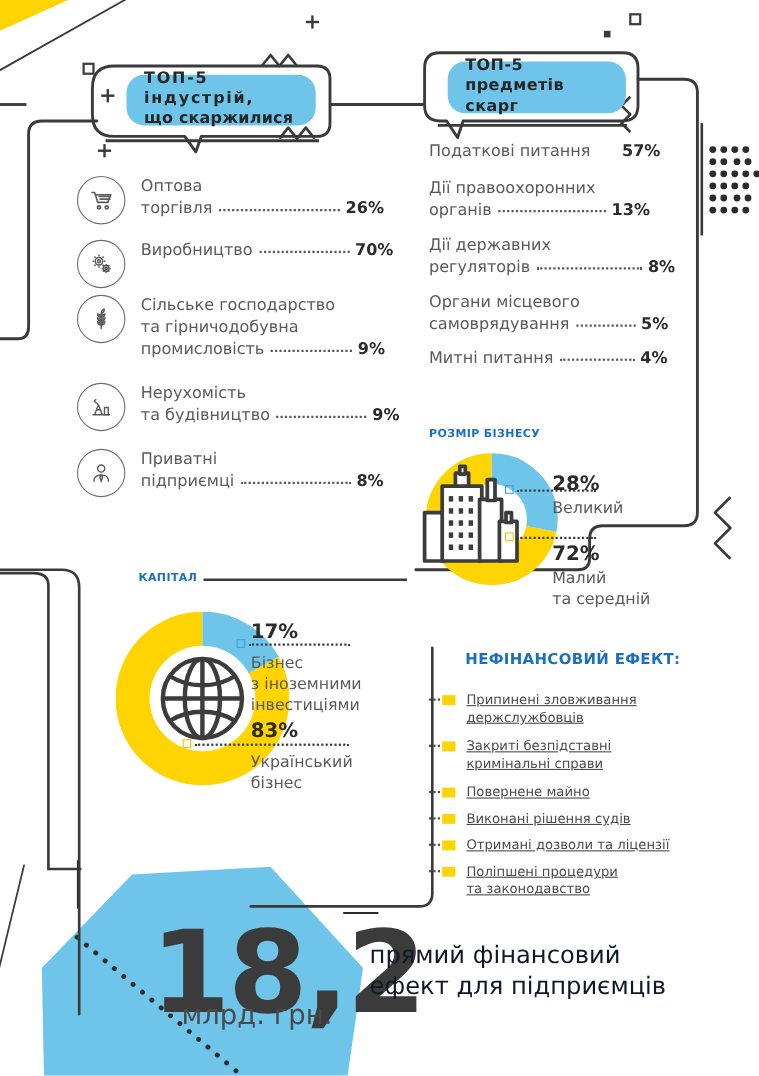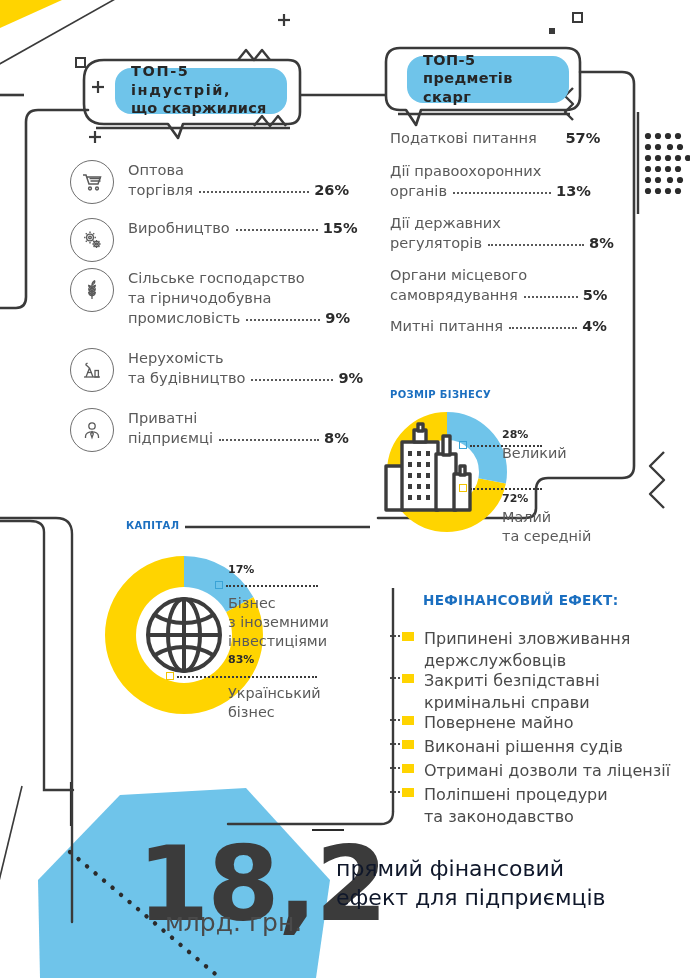--- a/index.html
+++ b/index.html
@@ -57,39 +57,39 @@
   .cmp-row{position:absolute;font-size:14.6px;color:#5a5a5a;line-height:1.36;white-space:nowrap;}
   .cmp-row .pct{color:#2b2b2b;font-weight:bold;}
 
   
   .sec-cap{
     position:absolute;color:#1b6fc0;font-weight:bold;font-size:10px;letter-spacing:.35px;
   }
 
   
   .callout{position:absolute;font-size:14.4px;color:#5a5a5a;line-height:1.33;}
-  .callout .big{display:block;font-weight:bold;color:#2b2b2b;font-size:11px;margin-bottom:1px;}
+  .callout .big{display:block;font-weight:bold;color:#2b2b2b;font-size:18px;margin-bottom:1px;}
 
   .marker{position:absolute;width:8px;height:8px;box-sizing:border-box;}
   .marker.blue{border:1.8px solid #3aa3d6;}
   .marker.yellow{border:1.8px solid #f2c300;}
   .dotline{position:absolute;border-bottom:2.6px dotted #3a3a3a;height:0;}
 
   
   #nf-title{position:absolute;left:423px;top:592px;color:#1b6fc0;font-weight:bold;font-size:13.6px;letter-spacing:.3px;}
   .nf-row{position:absolute;display:flex;align-items:flex-start;}
   .nf-bullet{
     width:12px;height:9px;background:#ffd400;flex:0 0 auto;margin-top:4px;
     position:relative;
   }
   .nf-bullet:before{
     content:"";position:absolute;left:-12px;top:3px;width:10px;height:0;
     border-bottom:2.4px dotted #4a4a4a;
   }
-  .nf-text{margin-left:10px;font-size:16px;color:#4a4a4a;line-height:1.35;white-space:nowrap;}
+  .nf-text{margin-left:10px;font-size:12px;color:#4a4a4a;line-height:1.35;white-space:nowrap;text-decoration:underline;}
 
   
   #bignum{
     position:absolute;left:137px;top:832px;
     font-size:104px;font-weight:bold;color:#3b3b3b;line-height:1;
     letter-spacing:-2px;
   }
   #bigunit{
     position:absolute;left:165px;top:908px;font-size:25px;color:#4a4a4a;
   }
@@ -224,21 +224,21 @@
       <svg width="24" height="24" viewBox="0 0 24 24" fill="none" stroke="#5a5a5a" stroke-width="1.4">
         <circle cx="10" cy="9.5" r="3.4"></circle>
           <circle cx="10" cy="9.5" r="1.3"></circle>
         <path d="M10 3.6v1.4M10 14v1.4M4.1 9.5h1.4M14.5 9.5h1.4M5.8 5.3l1 1M13.2 12.7l1 1M14.2 5.3l-1 1M6.8 12.7l-1 1"></path>
         <circle cx="16.5" cy="16" r="2.6"></circle>
           <circle cx="16.5" cy="16" r="1"></circle>
         <path d="M16.5 11.9v1M16.5 19.1v1M12.4 16h1M19.6 16h1M13.6 13.1l.7.7M18.7 18.2l.7.7M19.4 13.1l-.7.7M14.3 18.2l-.7.7"></path>
       </svg>
     </div>
     <div class="ind-text">
-      <span>Виробництво</span><span class="lead" style="width:82px"></span><span class="pct">15%</span>
+      <span>Виробництво</span><span class="lead" style="width:82px"></span><span class="pct">70%</span>
     </div>
   </div>
 
   <div class="ind-row" style="left:70px;top:268px;">
     <div class="ind-icon">
       <svg width="24" height="24" viewBox="0 0 24 24" fill="none" stroke="#5a5a5a" stroke-width="1.3">
         <path d="M12 21V7"></path>
         <path d="M12 7c0-2 1.4-3.6 2.6-4.2C15.2 4 14.4 6.2 12 7z"></path>
         <path d="M12 10.5c-.3-1.8-2-2.8-3.3-3 .1 1.5 1.2 3 3.3 3z"></path>
         <path d="M12 10.5c.3-1.8 2-2.8 3.3-3-.1 1.5-1.2 3-3.3 3z"></path>

